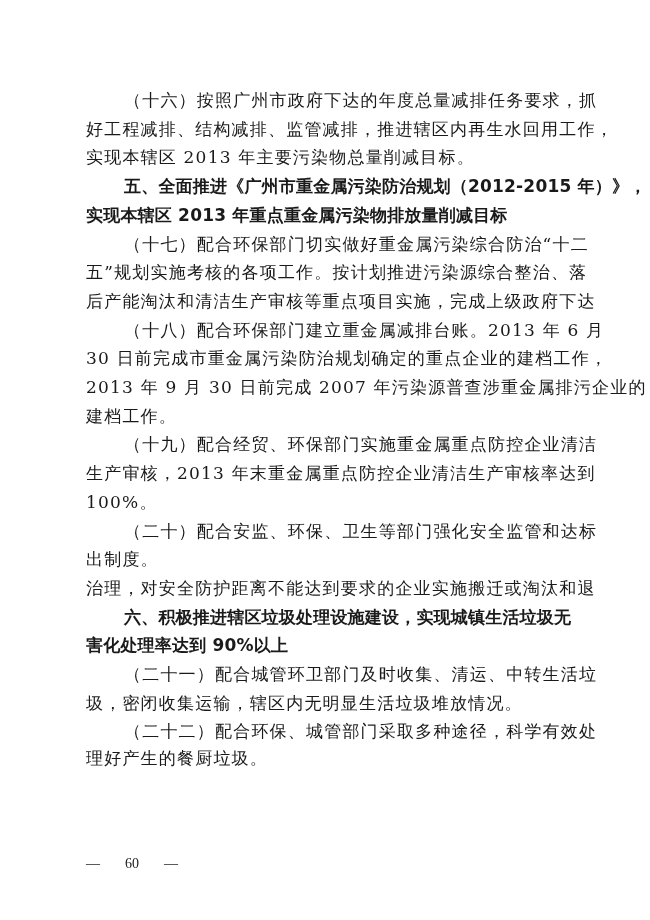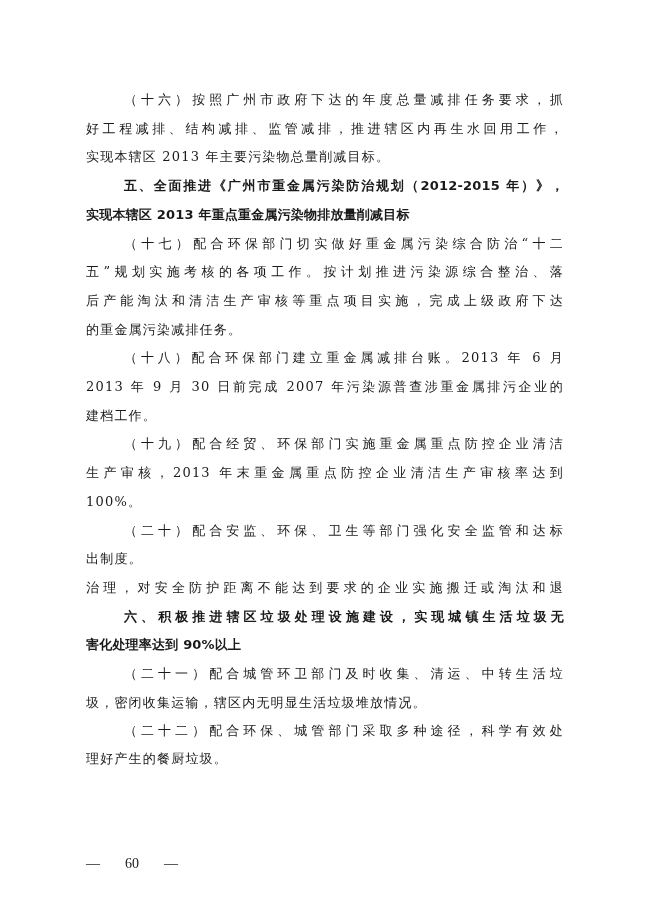--- a/index.html
+++ b/index.html
@@ -1,21 +1,21 @@
 <!DOCTYPE html>
 <html><head>
 <meta charset="utf-8">
 <style>
   html, body { margin: 0; padding: 0; }
   body {
     width: 650px; height: 920px; background: #ffffff; position: relative; overflow: hidden;
     font-family: "DejaVu Serif", "Liberation Serif", serif; color: #1a1a1a;
   }
   .page { position: absolute; left: 86px; top: 86px; width: 478px; }
-  .para { font-size: 13px; line-height: 28.7px; text-align: justify; text-align-last: left; margin: 0; letter-spacing: 1.2px; }
+  .para { font-size: 17px; line-height: 28.7px; text-align: justify; text-align-last: left; margin: 0; letter-spacing: 1.2px; }
   .para.indent { text-indent: 38px; }
   .heading { font-family: "DejaVu Sans", "Liberation Sans", sans-serif; font-weight: bold; letter-spacing: 0.2px; }
   .line { display: block; white-space: nowrap; }
   .just { text-align: justify; text-align-last: justify; }
   .footer { position: absolute; left: 86px; top: 856px; font-size: 14px; font-family: "Liberation Serif", serif; }
   .footer span { display: inline-block; }
 </style>
 </head>
 <body>
 
@@ -27,24 +27,24 @@
         <span class="line" style="text-indent: 0px;">实现本辖区 2013 年主要污染物总量削减目标。</span>
       </div>
       <div class="para indent heading">
         <span class="line just">五、全面推进《广州市重金属污染防治规划（2012-2015 年）》，</span>
         <span class="line" style="text-indent: 0px;">实现本辖区 2013 年重点重金属污染物排放量削减目标</span>
       </div>
       <div class="para indent">
         <span class="line just">（十七）配合环保部门切实做好重金属污染综合防治“十二</span>
         <span class="line just" style="text-indent: 0px;">五”规划实施考核的各项工作。按计划推进污染源综合整治、落</span>
         <span class="line just" style="text-indent: 0px;">后产能淘汰和清洁生产审核等重点项目实施，完成上级政府下达</span>
-        <span class="line" style="text-indent: 0px;">的重金属污染减排任务。</span>
       </div>
       <div class="para indent">
         <span class="line just">（十八）配合环保部门建立重金属减排台账。2013 年 6 月</span>
+        <span class="line just" style="text-indent: 0px;">30 日前完成市重金属污染防治规划确定的重点企业的建档工作，</span>
         <span class="line just" style="text-indent: 0px;">2013 年 9 月 30 日前完成 2007 年污染源普查涉重金属排污企业的</span>
         <span class="line" style="text-indent: 0px;">建档工作。</span>
       </div>
       <div class="para indent">
         <span class="line just">（十九）配合经贸、环保部门实施重金属重点防控企业清洁</span>
         <span class="line just" style="text-indent: 0px;">生产审核，2013 年末重金属重点防控企业清洁生产审核率达到</span>
         <span class="line" style="text-indent: 0px;">100%。</span>
       </div>
       <div class="para indent">
         <span class="line just">（二十）配合安监、环保、卫生等部门强化安全监管和达标</span>

